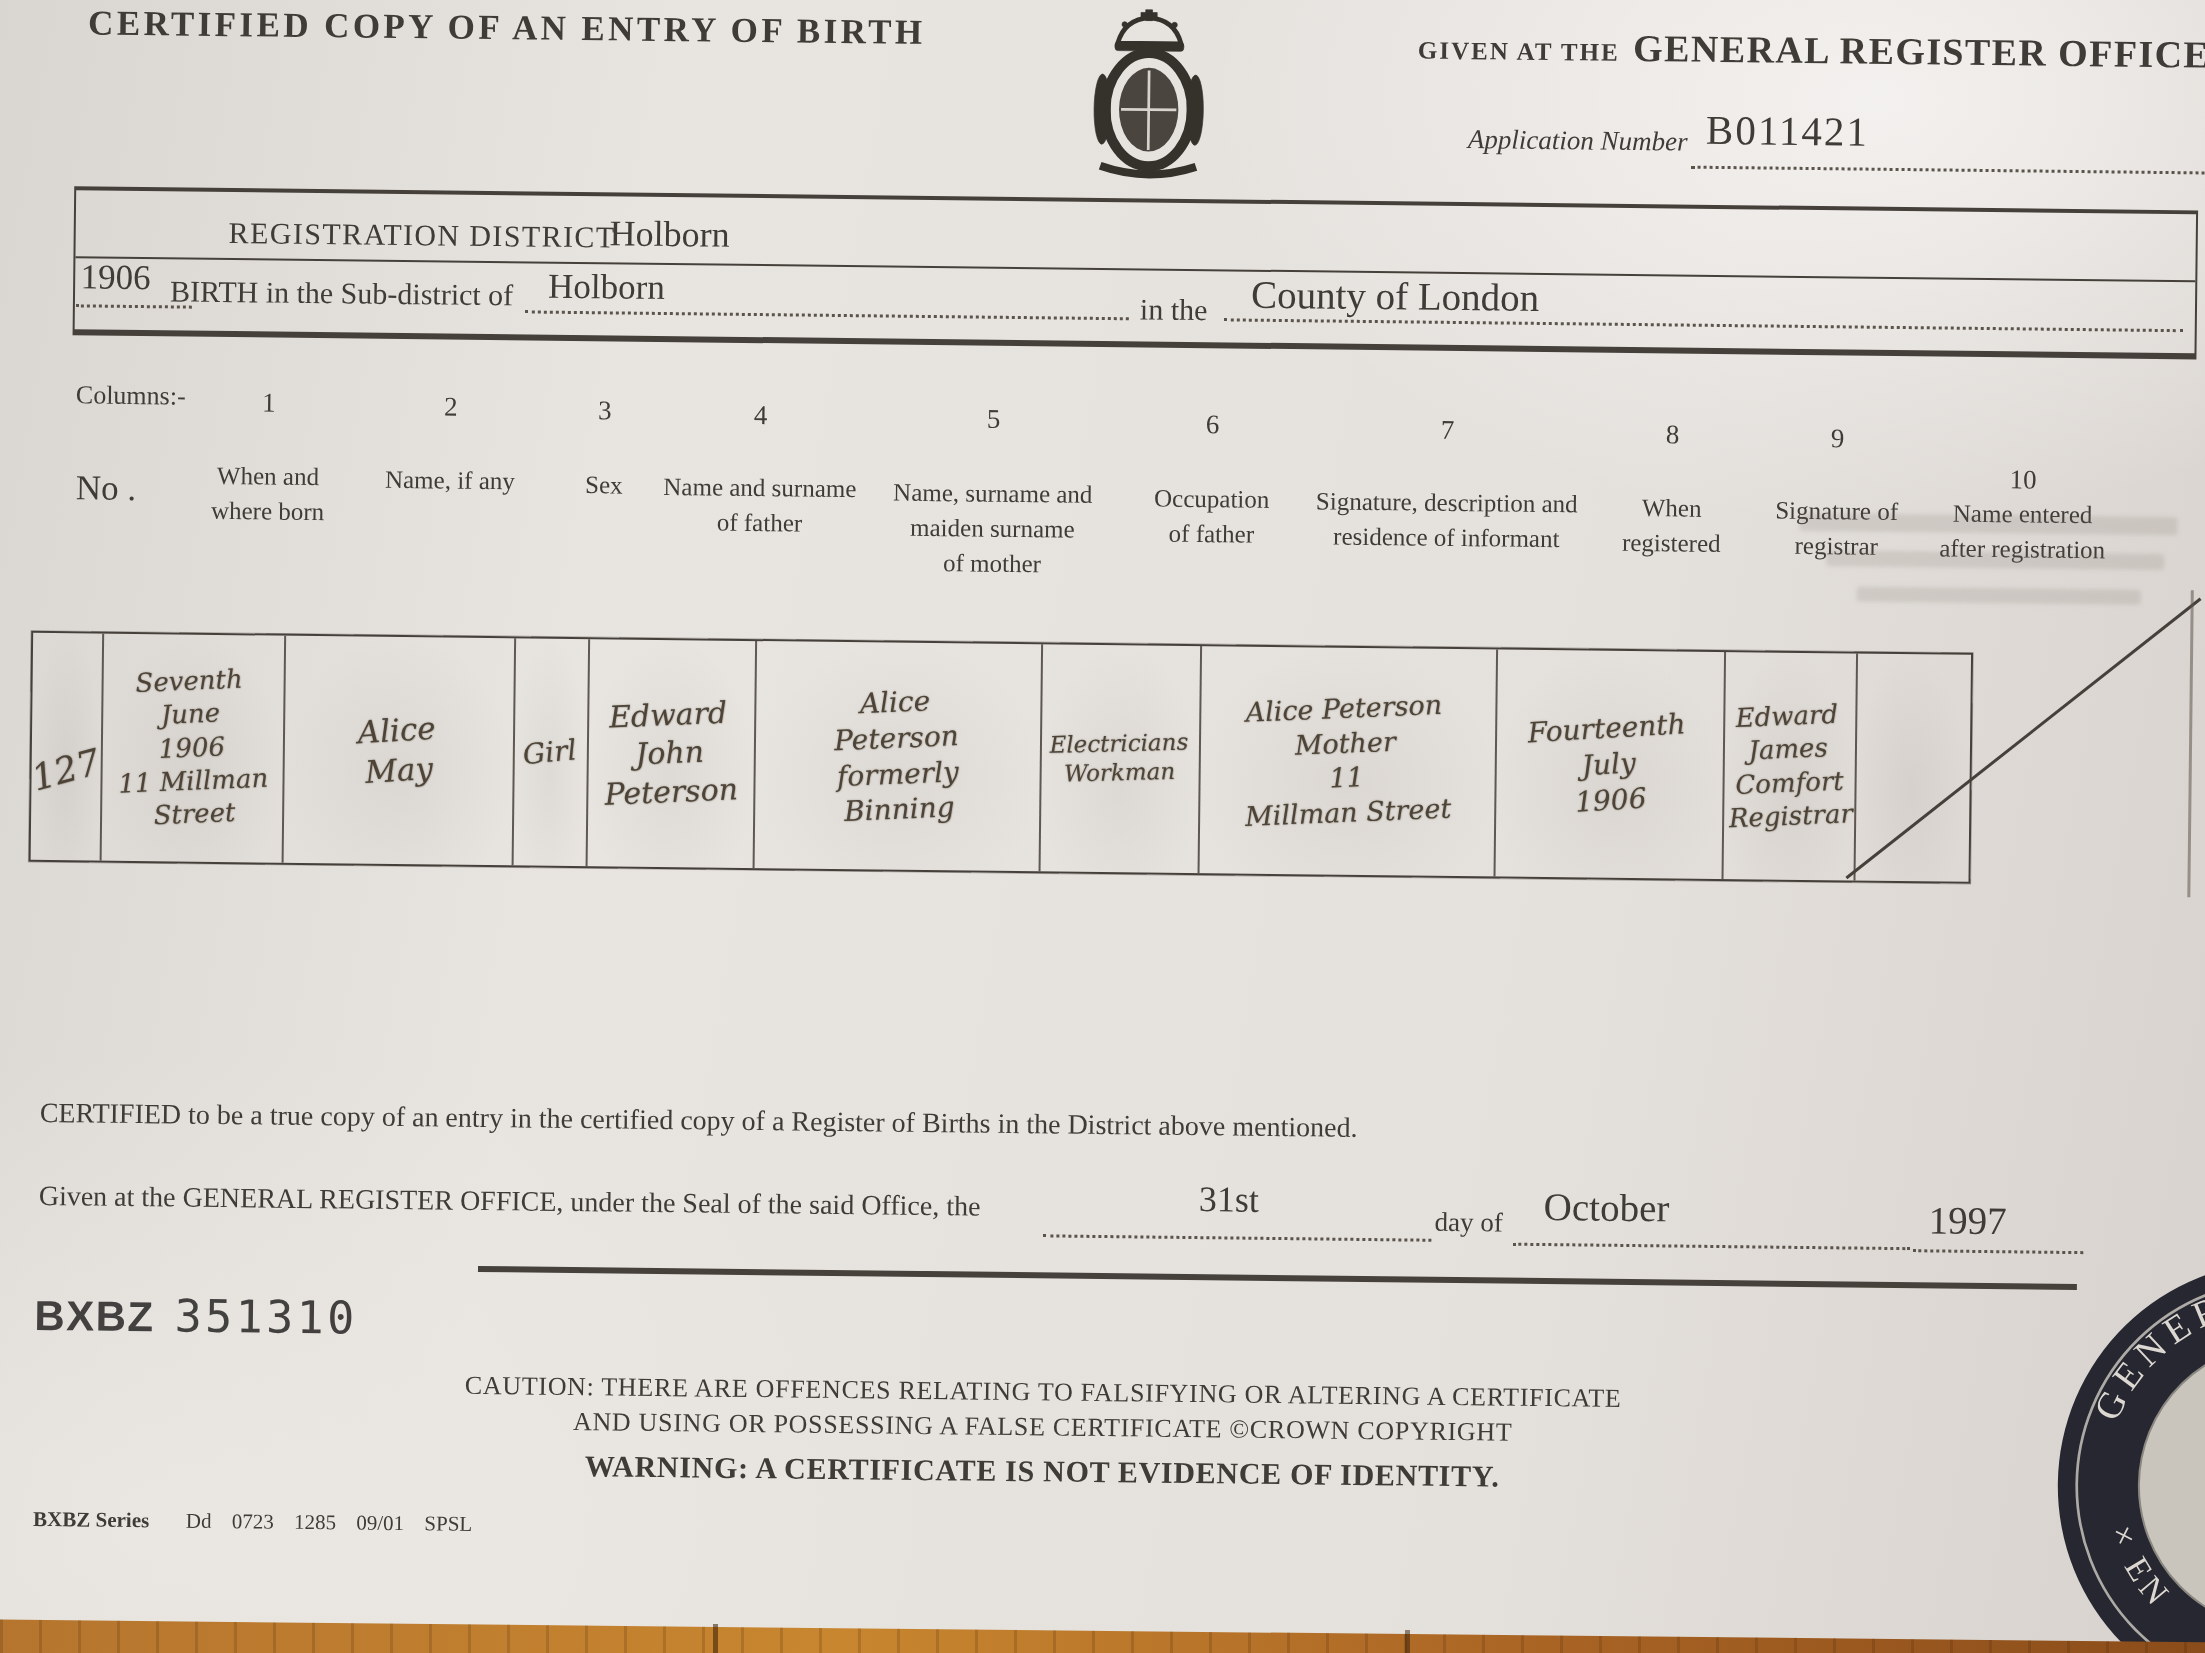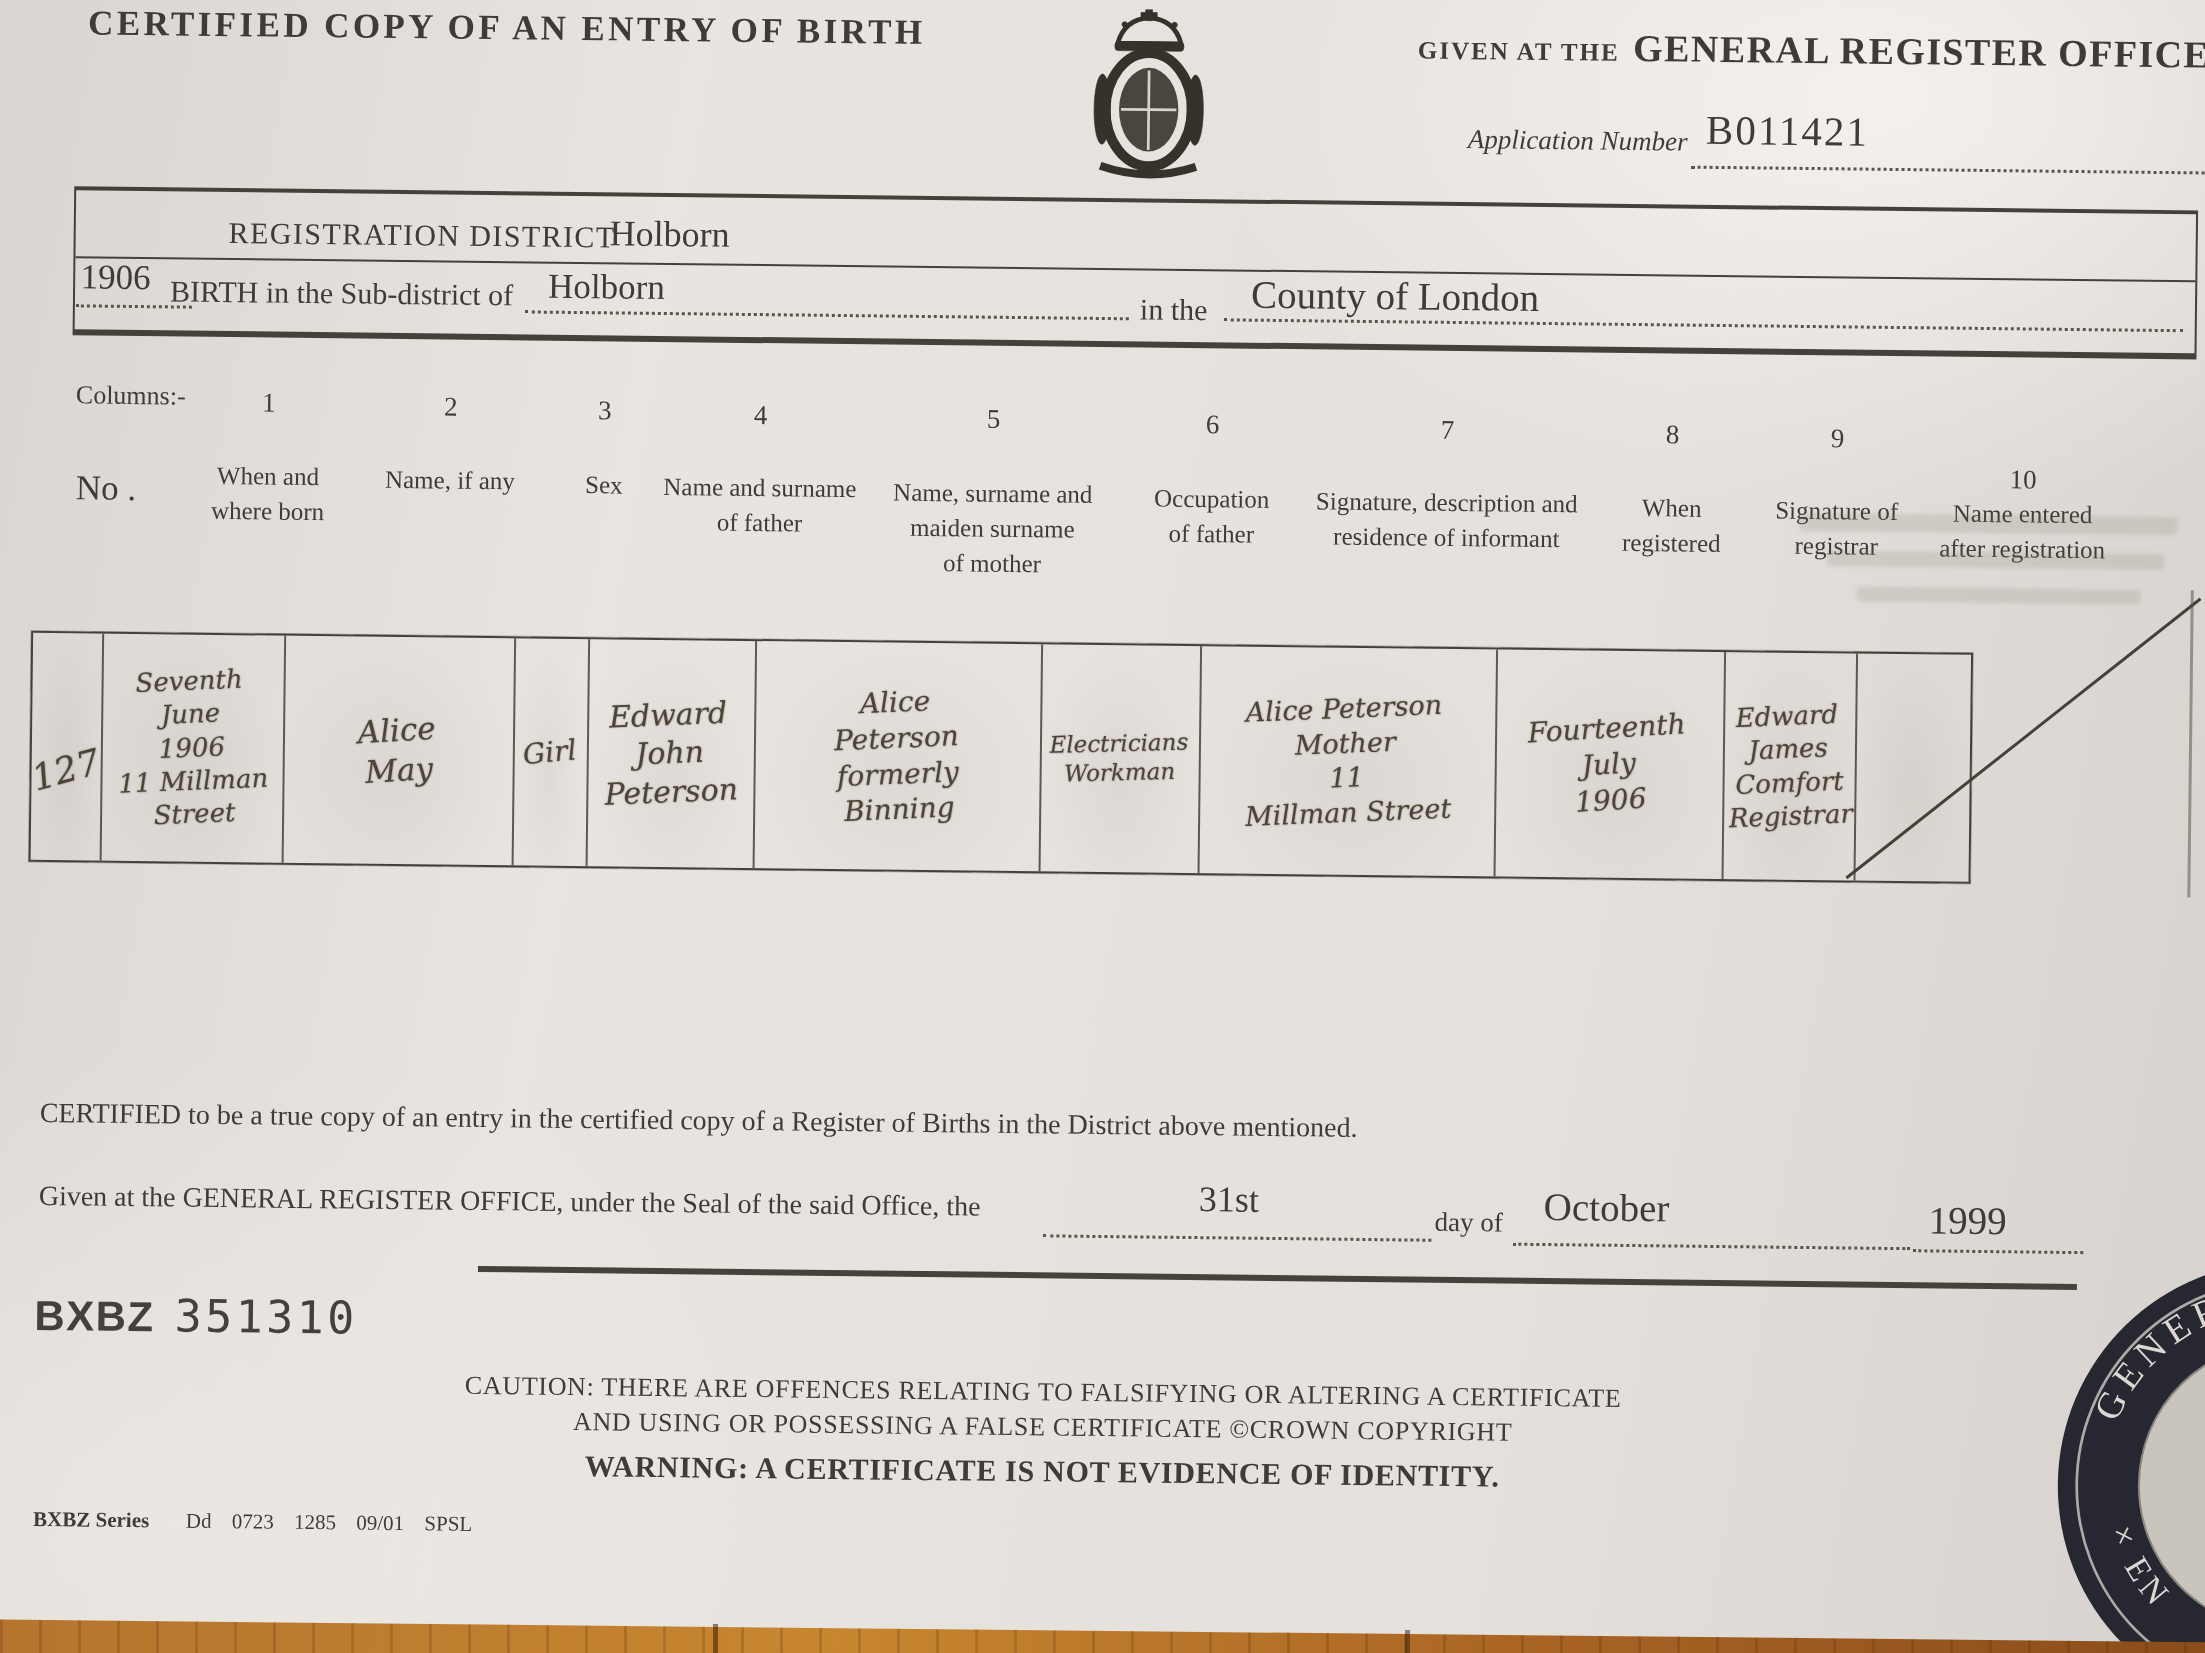--- a/index.html
+++ b/index.html
@@ -189,21 +189,21 @@
   <div class="abs" style="left:2189px;top:578px;width:2.7px;height:307px;background:rgba(92,86,76,.55);"></div>
 
   <div class="abs t" style="left:44px;top:1109px;font-size:28px;">CERTIFIED to be a true copy of an entry in the certified copy of a Register of Births in the District above mentioned.</div>
 
   <div class="abs t" style="left:44px;top:1192px;font-size:28px;">Given at the GENERAL REGISTER OFFICE, under the Seal of the said Office, the</div>
   <div class="abs dots" style="left:1049px;top:1235px;width:388px;"></div>
   <div class="abs t" style="left:1204px;top:1177px;font-size:36px;">31st</div>
   <div class="abs t" style="left:1440px;top:1203px;font-size:27px;">day of</div>
   <div class="abs dots" style="left:1519px;top:1238px;width:397px;"></div>
   <div class="abs t" style="left:1549px;top:1179px;font-size:39px;">October</div>
-  <div class="abs t" style="left:1934px;top:1188px;font-size:39px;">1999</div>
+  <div class="abs t" style="left:1934px;top:1188px;font-size:39px;">1997</div>
   <div class="abs dots" style="left:1919px;top:1240px;width:170px;"></div>
 
   <div class="abs" style="left:484px;top:1273px;width:1599px;height:6px;background:#46413b;"></div>
 
   <div class="abs" style="left:41px;top:1300px;white-space:nowrap;">
     <span style="font-family:'Liberation Sans',sans-serif;font-weight:bold;font-size:42px;color:#434140;letter-spacing:1.4px;">BXBZ</span>
     <span style="font-family:'DejaVu Sans Mono',monospace;font-size:45px;color:#434140;margin-left:17.6px;letter-spacing:3.4px;">351310</span>
   </div>
 
   <div class="abs" style="left:378px;top:1378px;width:1345px;text-align:center;">

